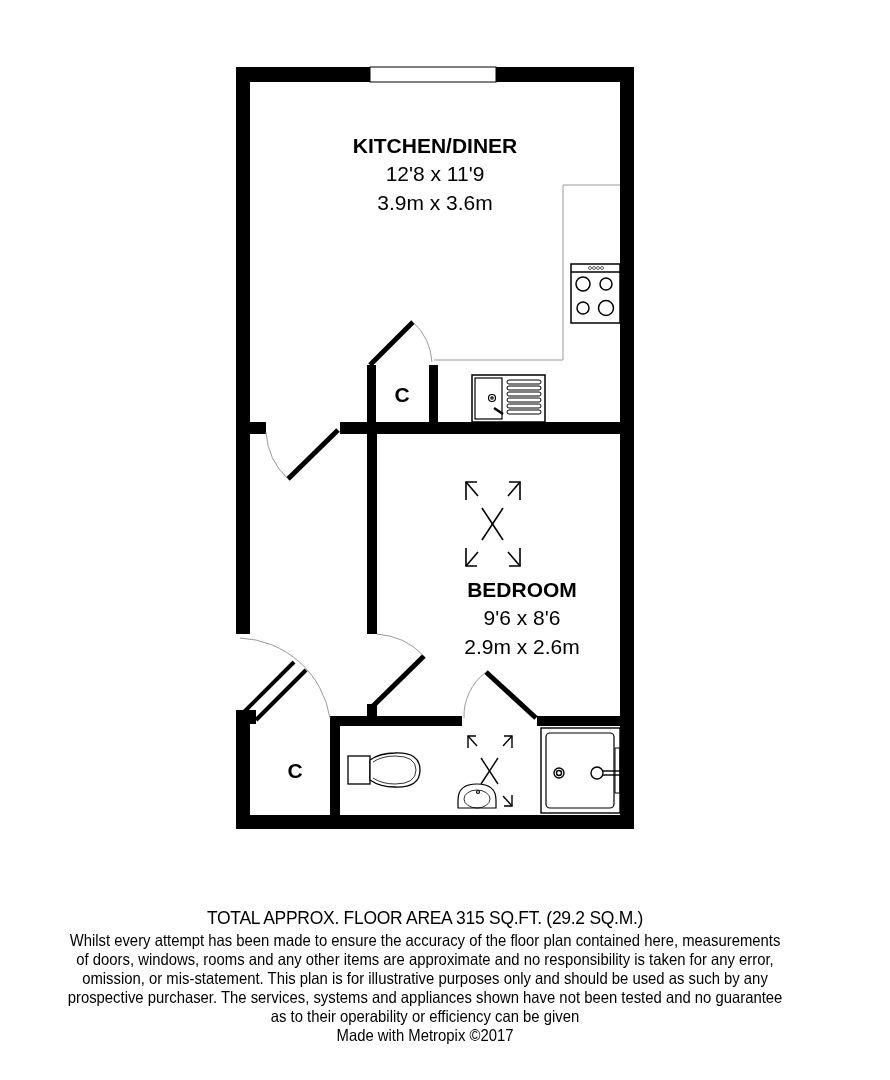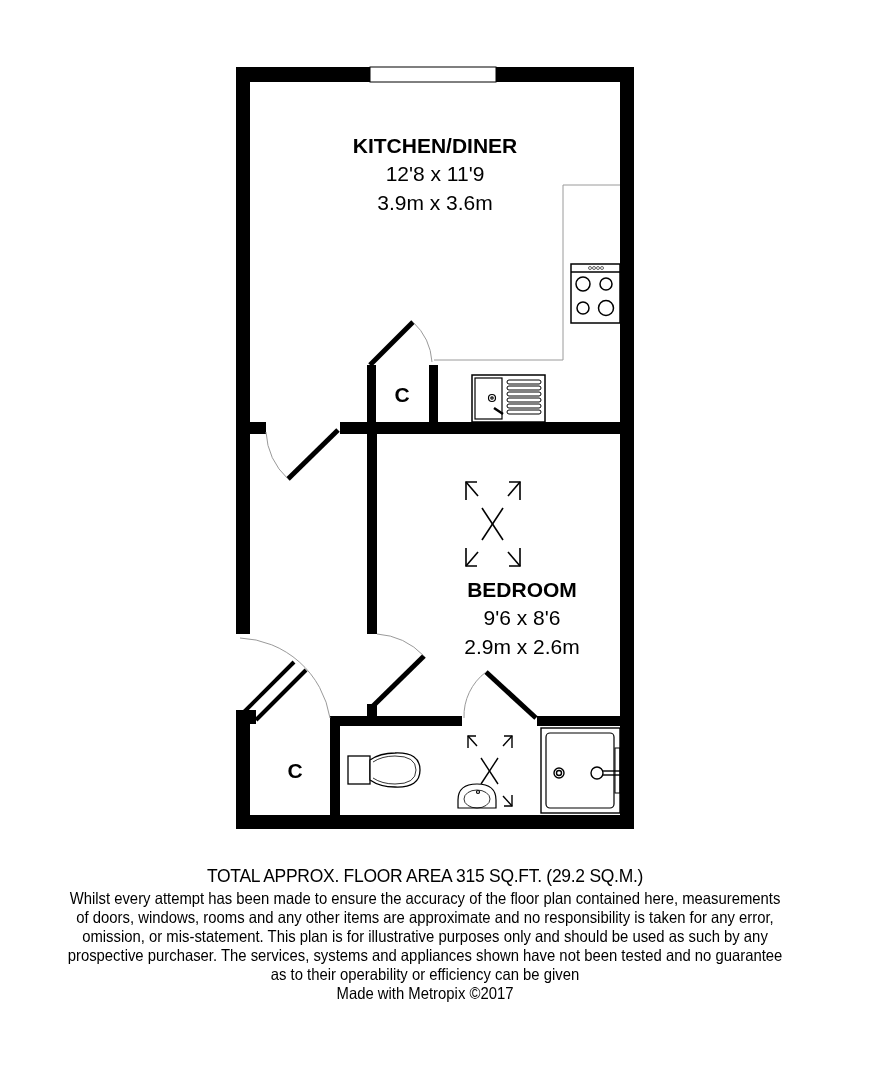--- a/index.html
+++ b/index.html
@@ -1,21 +1,21 @@
 <!DOCTYPE html>
 <html><head>
 <meta charset="utf-8">
 <style>
   html, body { margin:0; padding:0; background:#ffffff; }
   body { width:890px; height:1080px; position:relative; overflow:hidden; font-family:"Liberation Sans", sans-serif; color:#000; }
   #plan { position:absolute; left:0; top:0; width:890px; height:900px; }
   .room-label { font-family:"Liberation Sans", sans-serif; font-weight:bold; font-size:21px; fill:#000; text-anchor:middle; }
   .room-dim { font-family:"Liberation Sans", sans-serif; font-size:21px; fill:#000; text-anchor:middle; }
   .cup-label { font-family:"Liberation Sans", sans-serif; font-weight:bold; font-size:21px; fill:#000; text-anchor:middle; }
-  .footer { position:absolute; left:0; top:864px; width:850px; text-align:center; }
+  .footer { position:absolute; left:0; top:906px; width:850px; text-align:center; }
   .total { font-size:19px; letter-spacing:-0.3px; transform:scaleX(0.92); transform-origin:center; line-height:23px; }
   .disclaimer { font-size:16.5px; line-height:19px; transform:scaleX(0.9); transform-origin:center; margin:2px -40px 0 -40px; }
   .made { font-size:16.5px; line-height:19px; transform:scaleX(0.9); transform-origin:center; }
 </style>
 </head>
 <body>
 
 <svg id="plan" viewBox="0 0 890 900" xmlns="http://www.w3.org/2000/svg">
 
   <g fill="#000">

